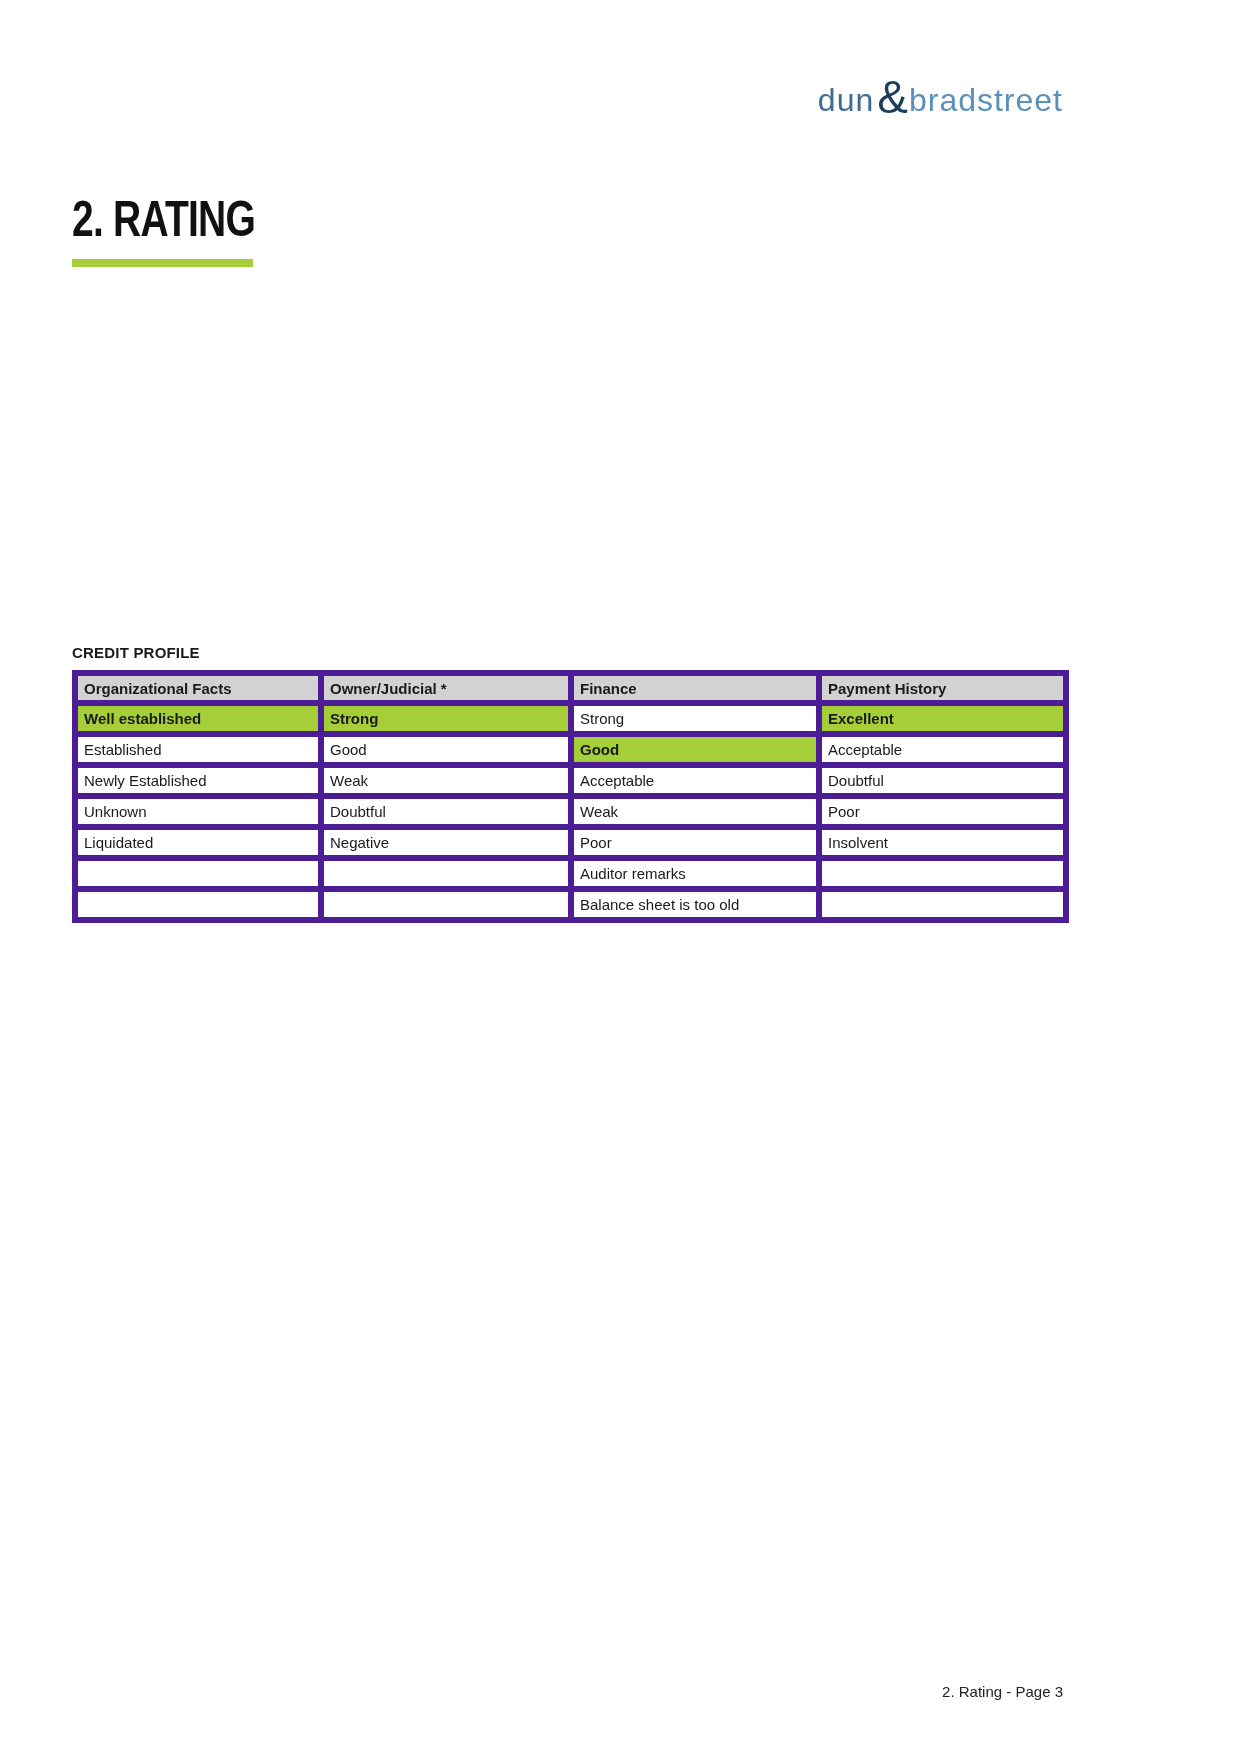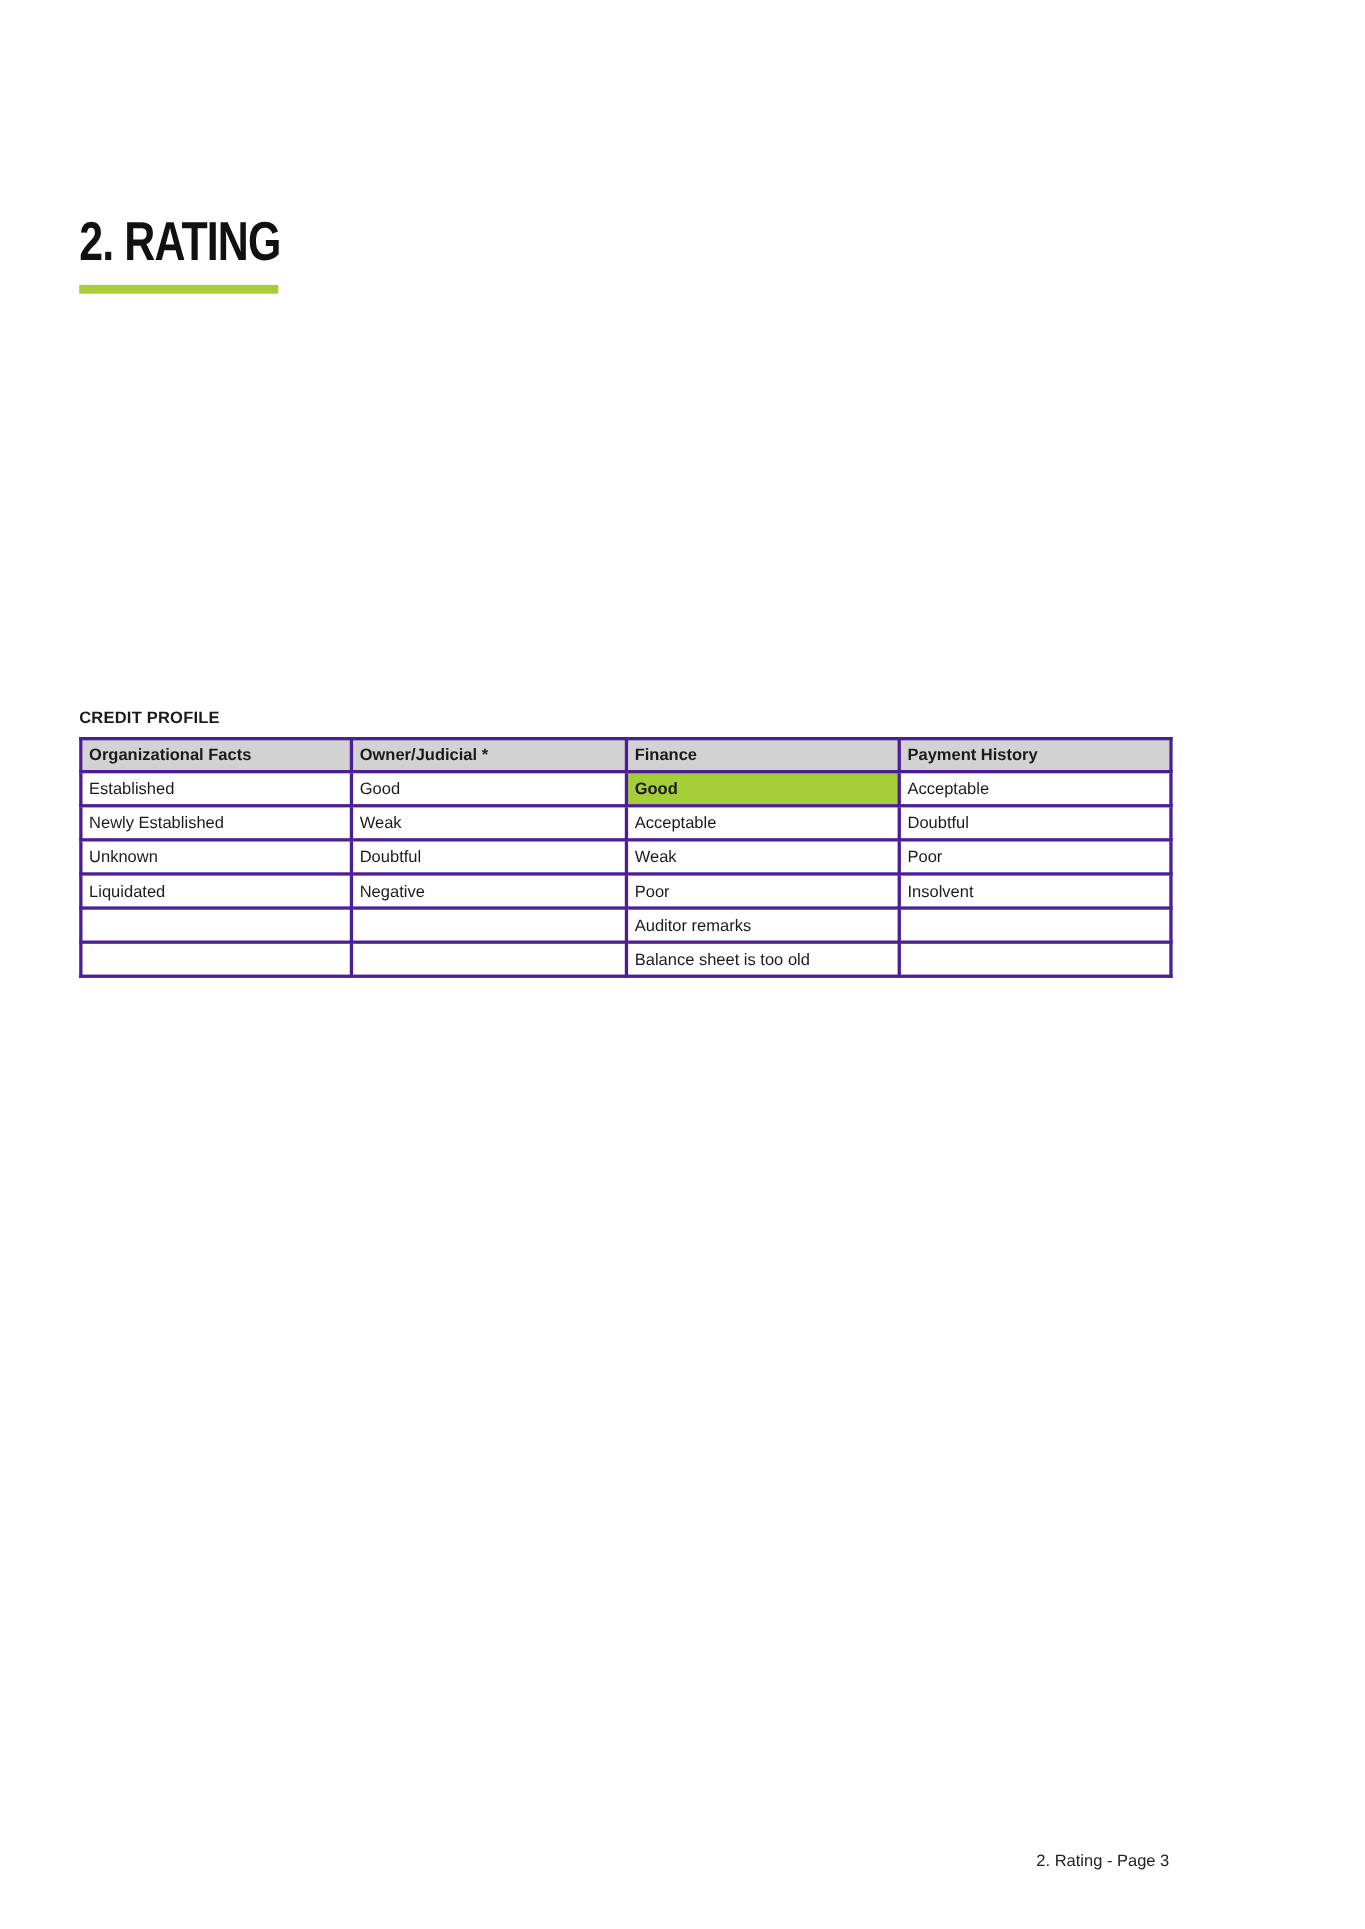--- a/index.html
+++ b/index.html
@@ -44,34 +44,39 @@
   .cell-big{font-size:33px;font-weight:bold;padding-left:12px !important;}
   .cell-val{font-size:20px;font-weight:bold;}
 
   
   .cp-title{position:absolute;left:72px;top:644px;font-size:15px;font-weight:bold;letter-spacing:.2px;text-align:right;}
   .cp-table{
     position:absolute;left:72px;top:670px;width:991px;
     border-collapse:collapse;table-layout:fixed;font-size:15px;
   }
   .cp-table th,.cp-table td{
-    border:3px solid #4c1d95;text-align:left;vertical-align:middle;
+    border:6px solid #4c1d95;text-align:left;vertical-align:middle;
     padding:0 6px;height:31px;overflow:hidden;white-space:nowrap;
   }
   .cp-table thead th{background:var(--header_gray);font-weight:bold;font-size:15px;height:30px;}
   .cp-table td.hl{background:var(--green);font-weight:bold;}
 
   
   .footer{position:absolute;top:1683px;right:178px;font-size:15px;color:#222;}
 </style>
 </head>
 <body>
 
 <div class="page">
 
+  <div class="logo">
+    <span class="dun">dun</span>
+    <span class="amp">&amp;</span>
+    <span class="brad">bradstreet</span>
+  </div>
 
   <h1 class="title">2. RATING</h1>
   <div class="accent-bar"></div>
 
 
   <div class="cp-title">CREDIT PROFILE</div>
 
   <table class="cp-table">
     <colgroup>
         <col style="width:246px">
@@ -81,20 +86,26 @@
       </colgroup>
     <thead>
       <tr>
         <th>Organizational Facts</th>
         <th>Owner/Judicial *</th>
         <th>Finance</th>
         <th>Payment History</th>
       </tr>
     </thead>
     <tbody>
+      <tr>
+        <td class="hl">Well established</td>
+        <td class="hl">Strong</td>
+        <td>Strong</td>
+        <td class="hl">Excellent</td>
+      </tr>
       <tr>
         <td>Established</td>
         <td>Good</td>
         <td class="hl">Good</td>
         <td>Acceptable</td>
       </tr>
       <tr>
         <td>Newly Established</td>
         <td>Weak</td>
         <td>Acceptable</td>

